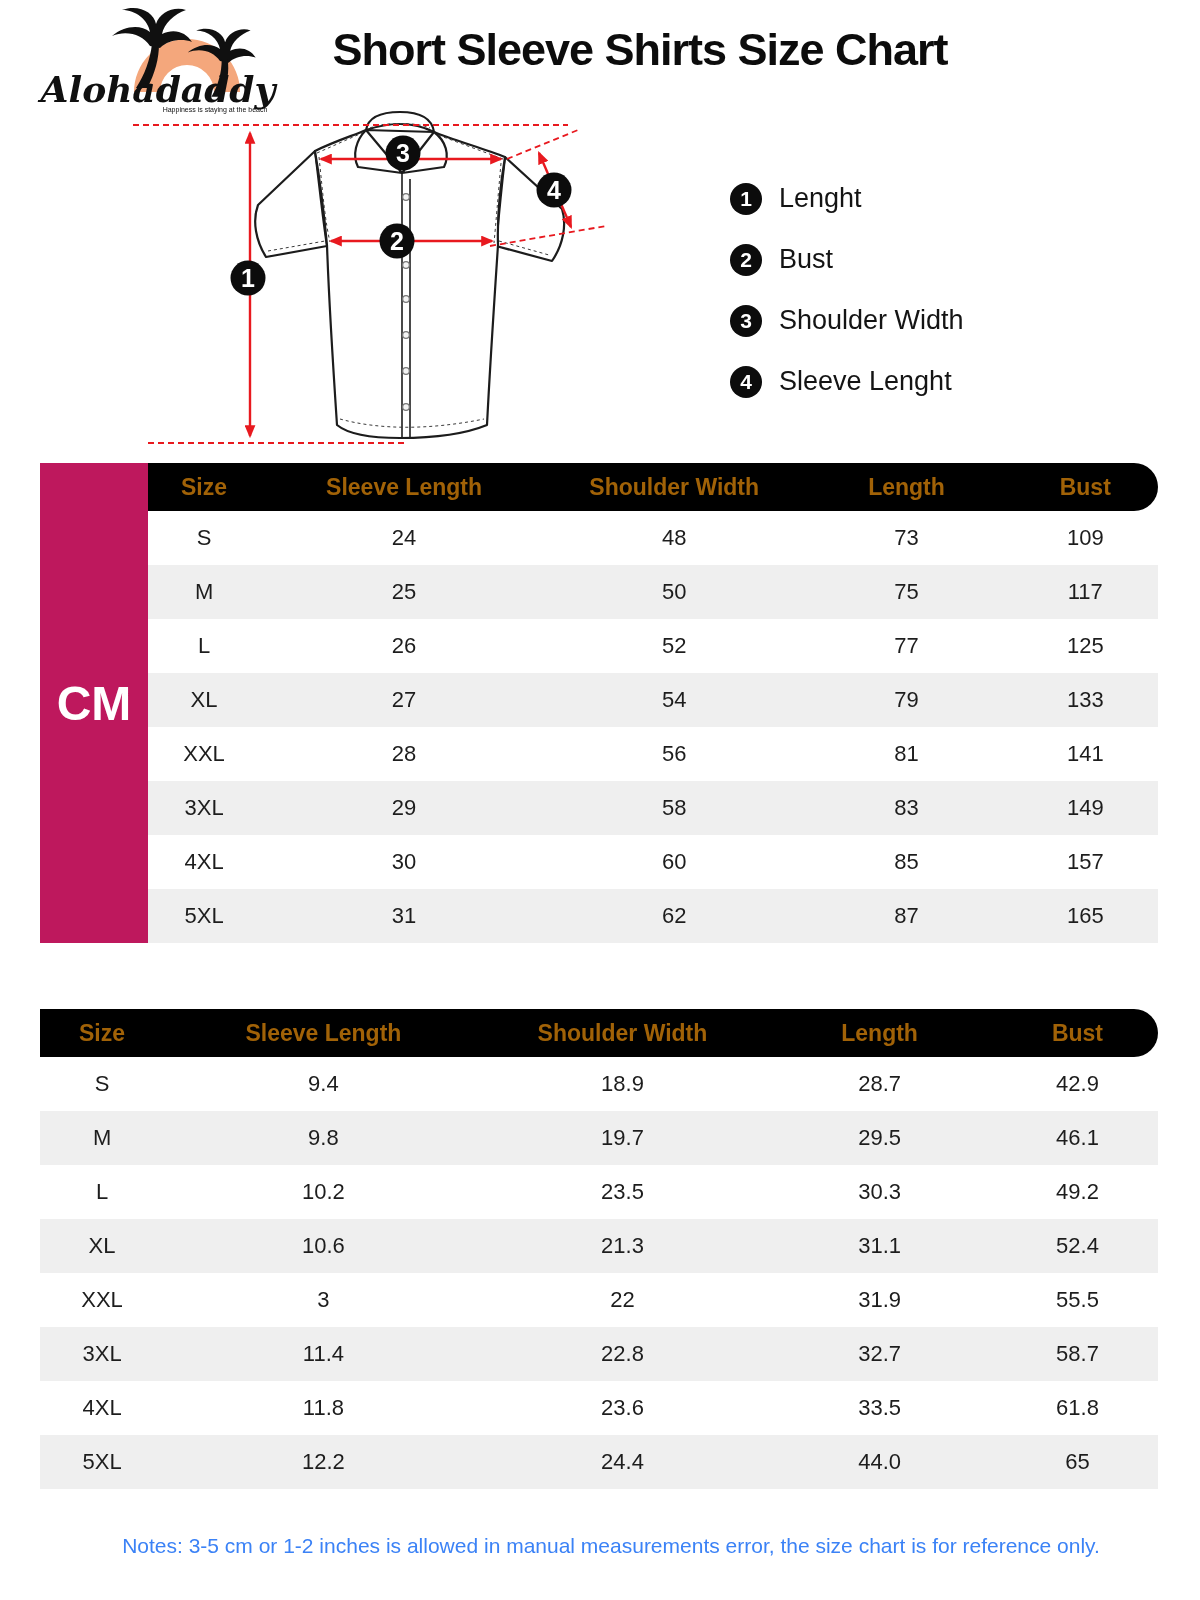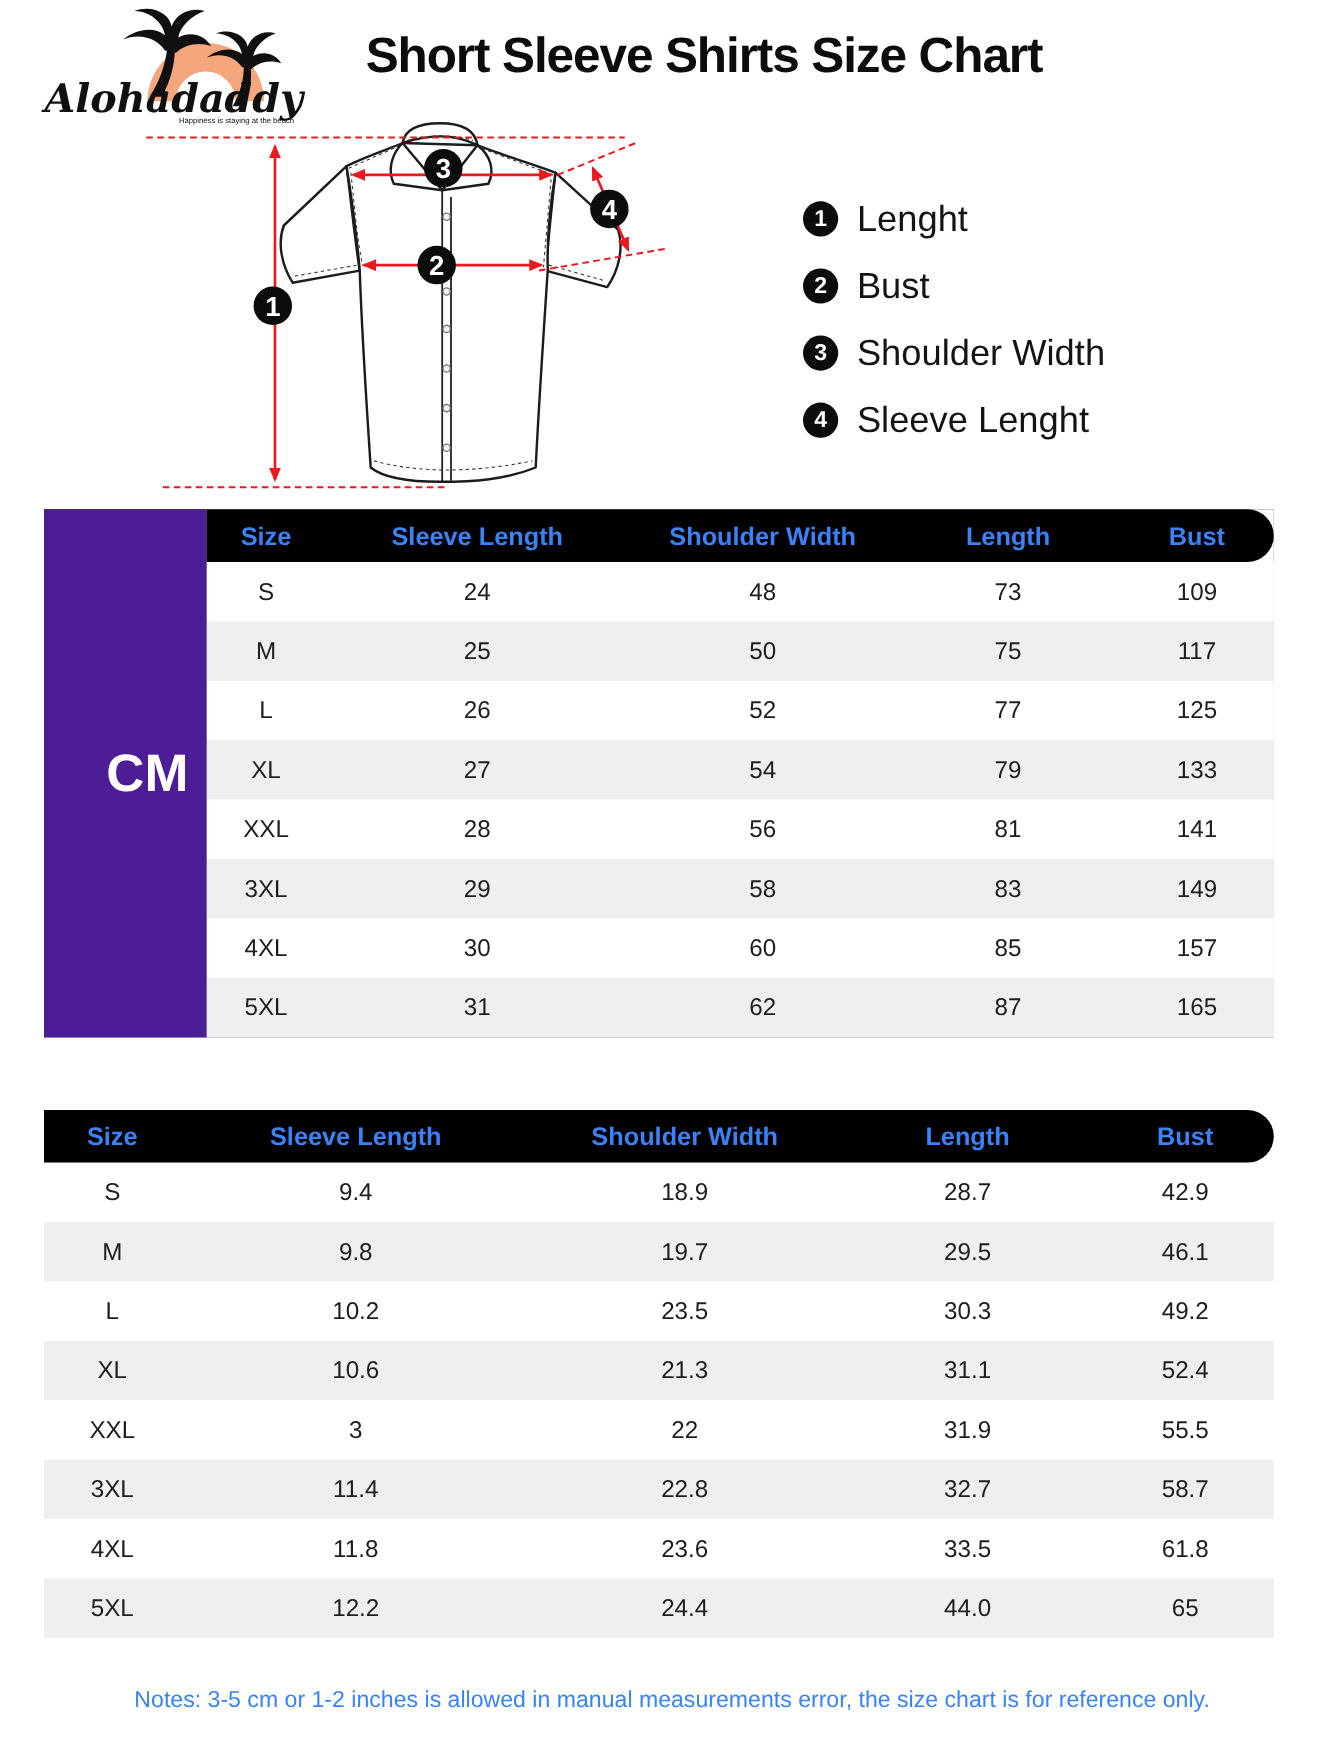--- a/index.html
+++ b/index.html
@@ -16,38 +16,38 @@
   
   .diagram{position:absolute;left:100px;top:85px;width:540px;height:380px;}
   
   .legend{position:absolute;left:730px;top:182px;}
   .legend-item{display:flex;align-items:center;height:33px;margin-bottom:28px;}
   .legend-num{
     width:32px;height:32px;border-radius:50%;background:#0c0c0c;color:#fff;
     font-weight:bold;font-size:21px;display:flex;align-items:center;justify-content:center;
     flex:0 0 32px;
   }
-  .legend-label{font-size:33px;color:#141414;margin-left:17px;white-space:nowrap;}
+  .legend-label{font-size:27px;color:#141414;margin-left:17px;white-space:nowrap;}
   
   .size-table{
     position:absolute;left:40px;width:1118px;height:480px;background:#000;
     display:flex;
   }
   .size-table.cm{top:463px;}
   .size-table.inch{top:1009px;}
   .unit-label{
-    flex:0 0 108px;background:#4c1d95;color:#fff;font-weight:bold;
-    display:flex;align-items:center;justify-content:center;padding-left:40px;
+    flex:0 0 108px;background:#be185d;color:#fff;font-weight:bold;
+    display:flex;align-items:center;justify-content:center;
   }
   .size-table.cm  .unit-label{font-size:48px;}
   .size-table.inch .unit-label{font-size:37px;letter-spacing:-1px;}
   .table-main{flex:1 1 auto;display:flex;flex-direction:column;background:#fff;}
   .table-header{
     height:48px;background:#000;border-radius:0 24px 24px 0;
-    display:flex;align-items:center;color:#3b82f6;font-weight:bold;font-size:23px;
+    display:flex;align-items:center;color:#a16207;font-weight:bold;font-size:23px;
   }
   .table-rows{flex:1 1 auto;display:flex;flex-direction:column;}
   .trow{flex:1 1 auto;display:flex;align-items:center;font-size:22px;color:#1d1d1d;background:#fff;}
   .trow:nth-child(even){background:#efefef;}
   .th,.td{text-align:center;}
   .c0{width:11.1%;}
   .c1{width:28.5%;}
   .c2{width:25.0%;}
   .c3{width:21.0%;}
   .c4{width:14.4%;}

